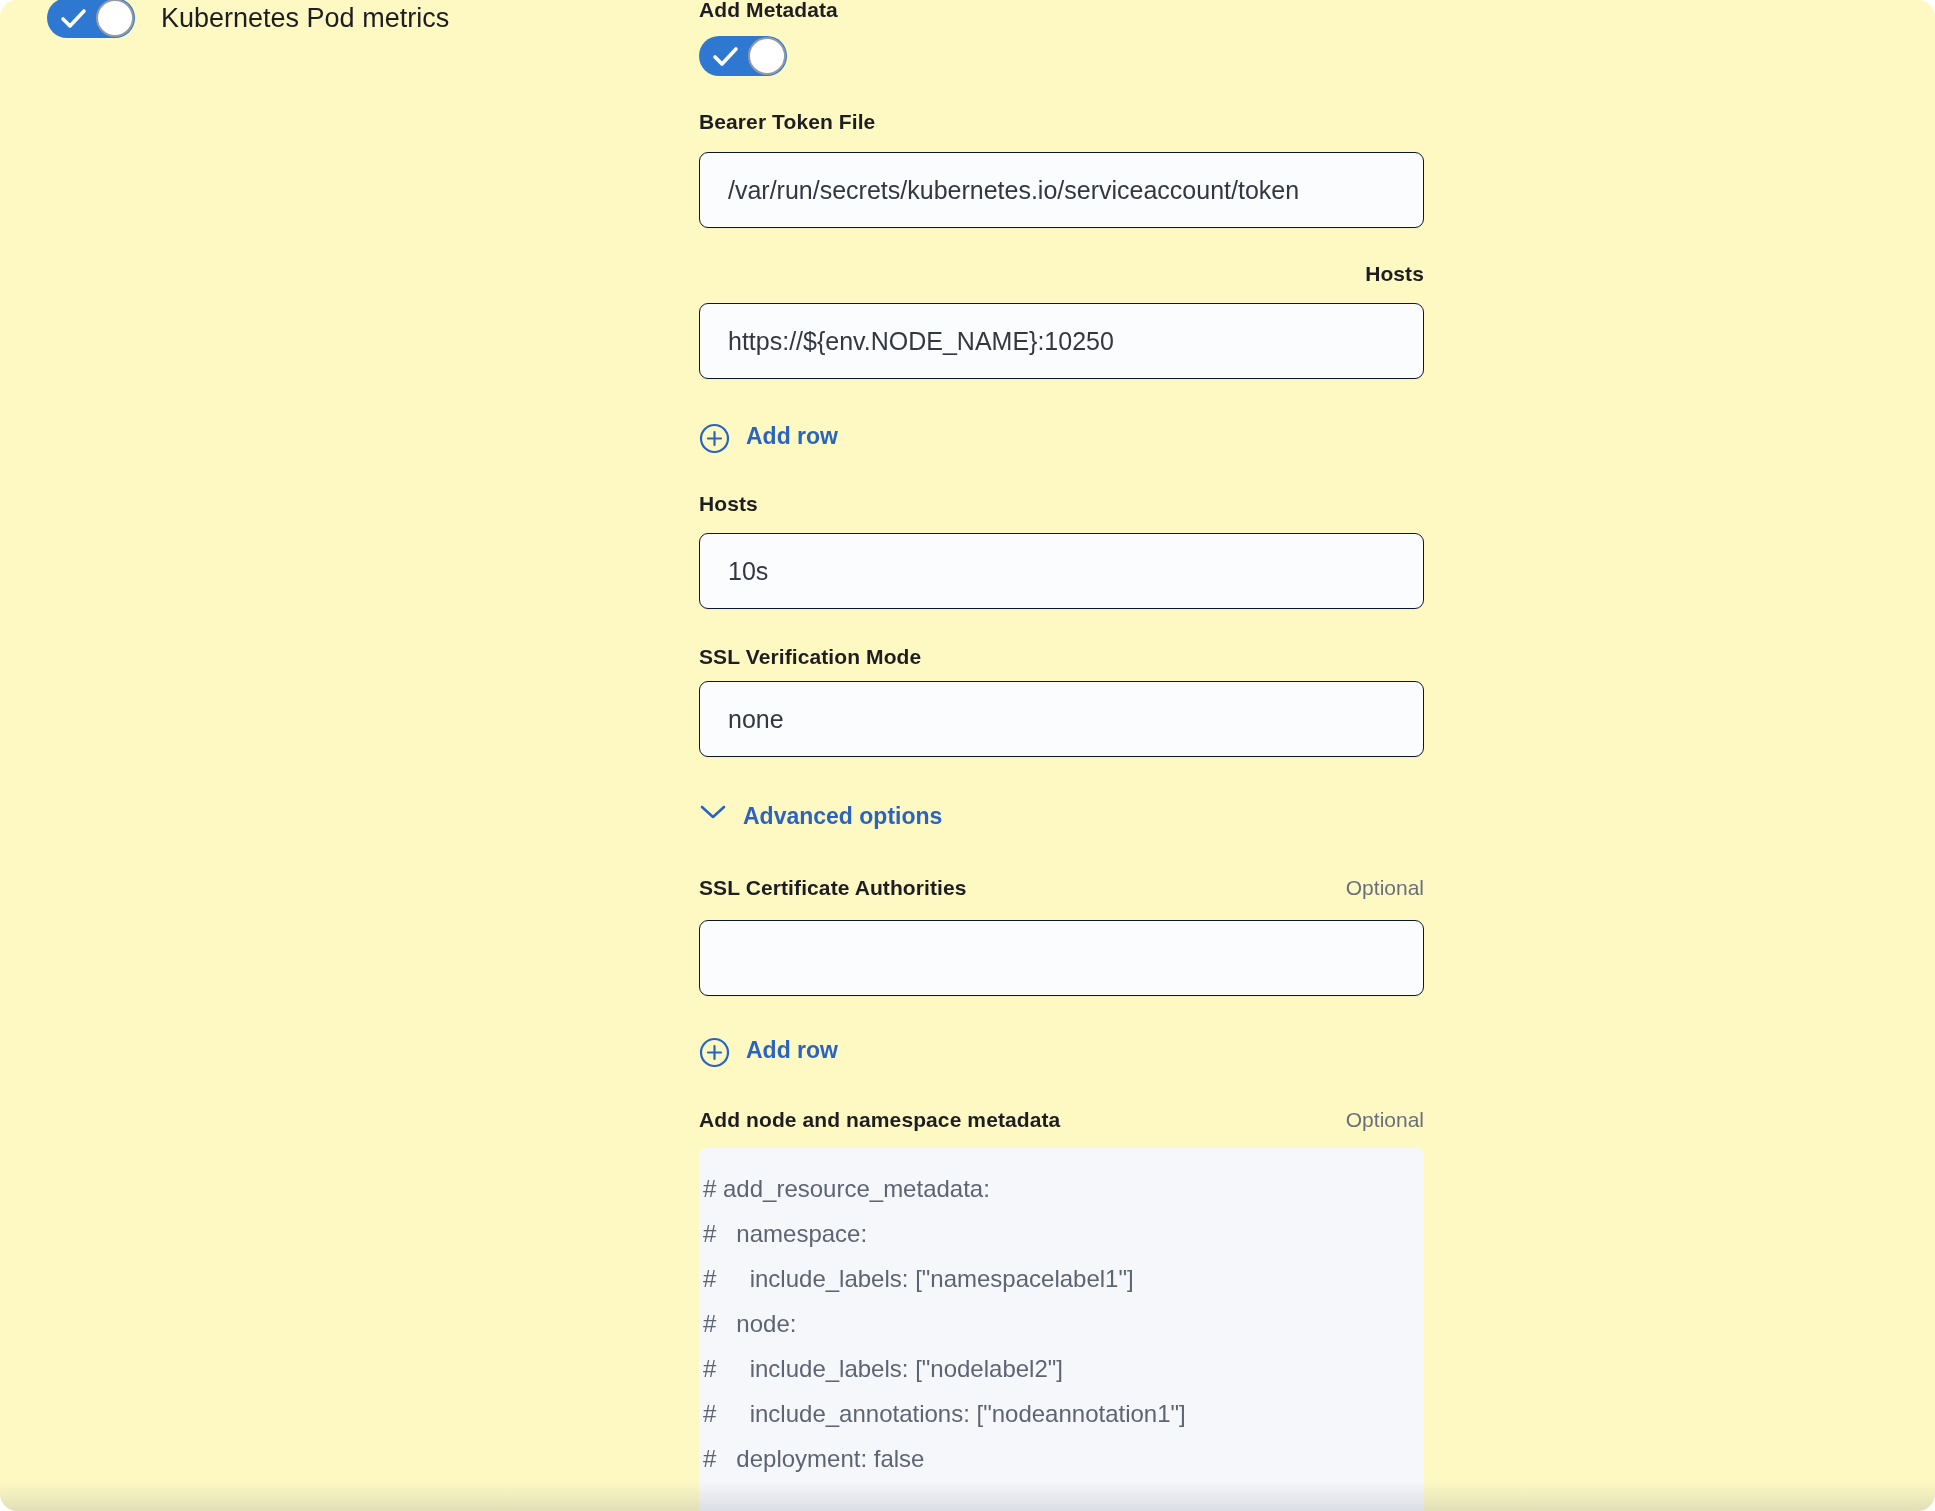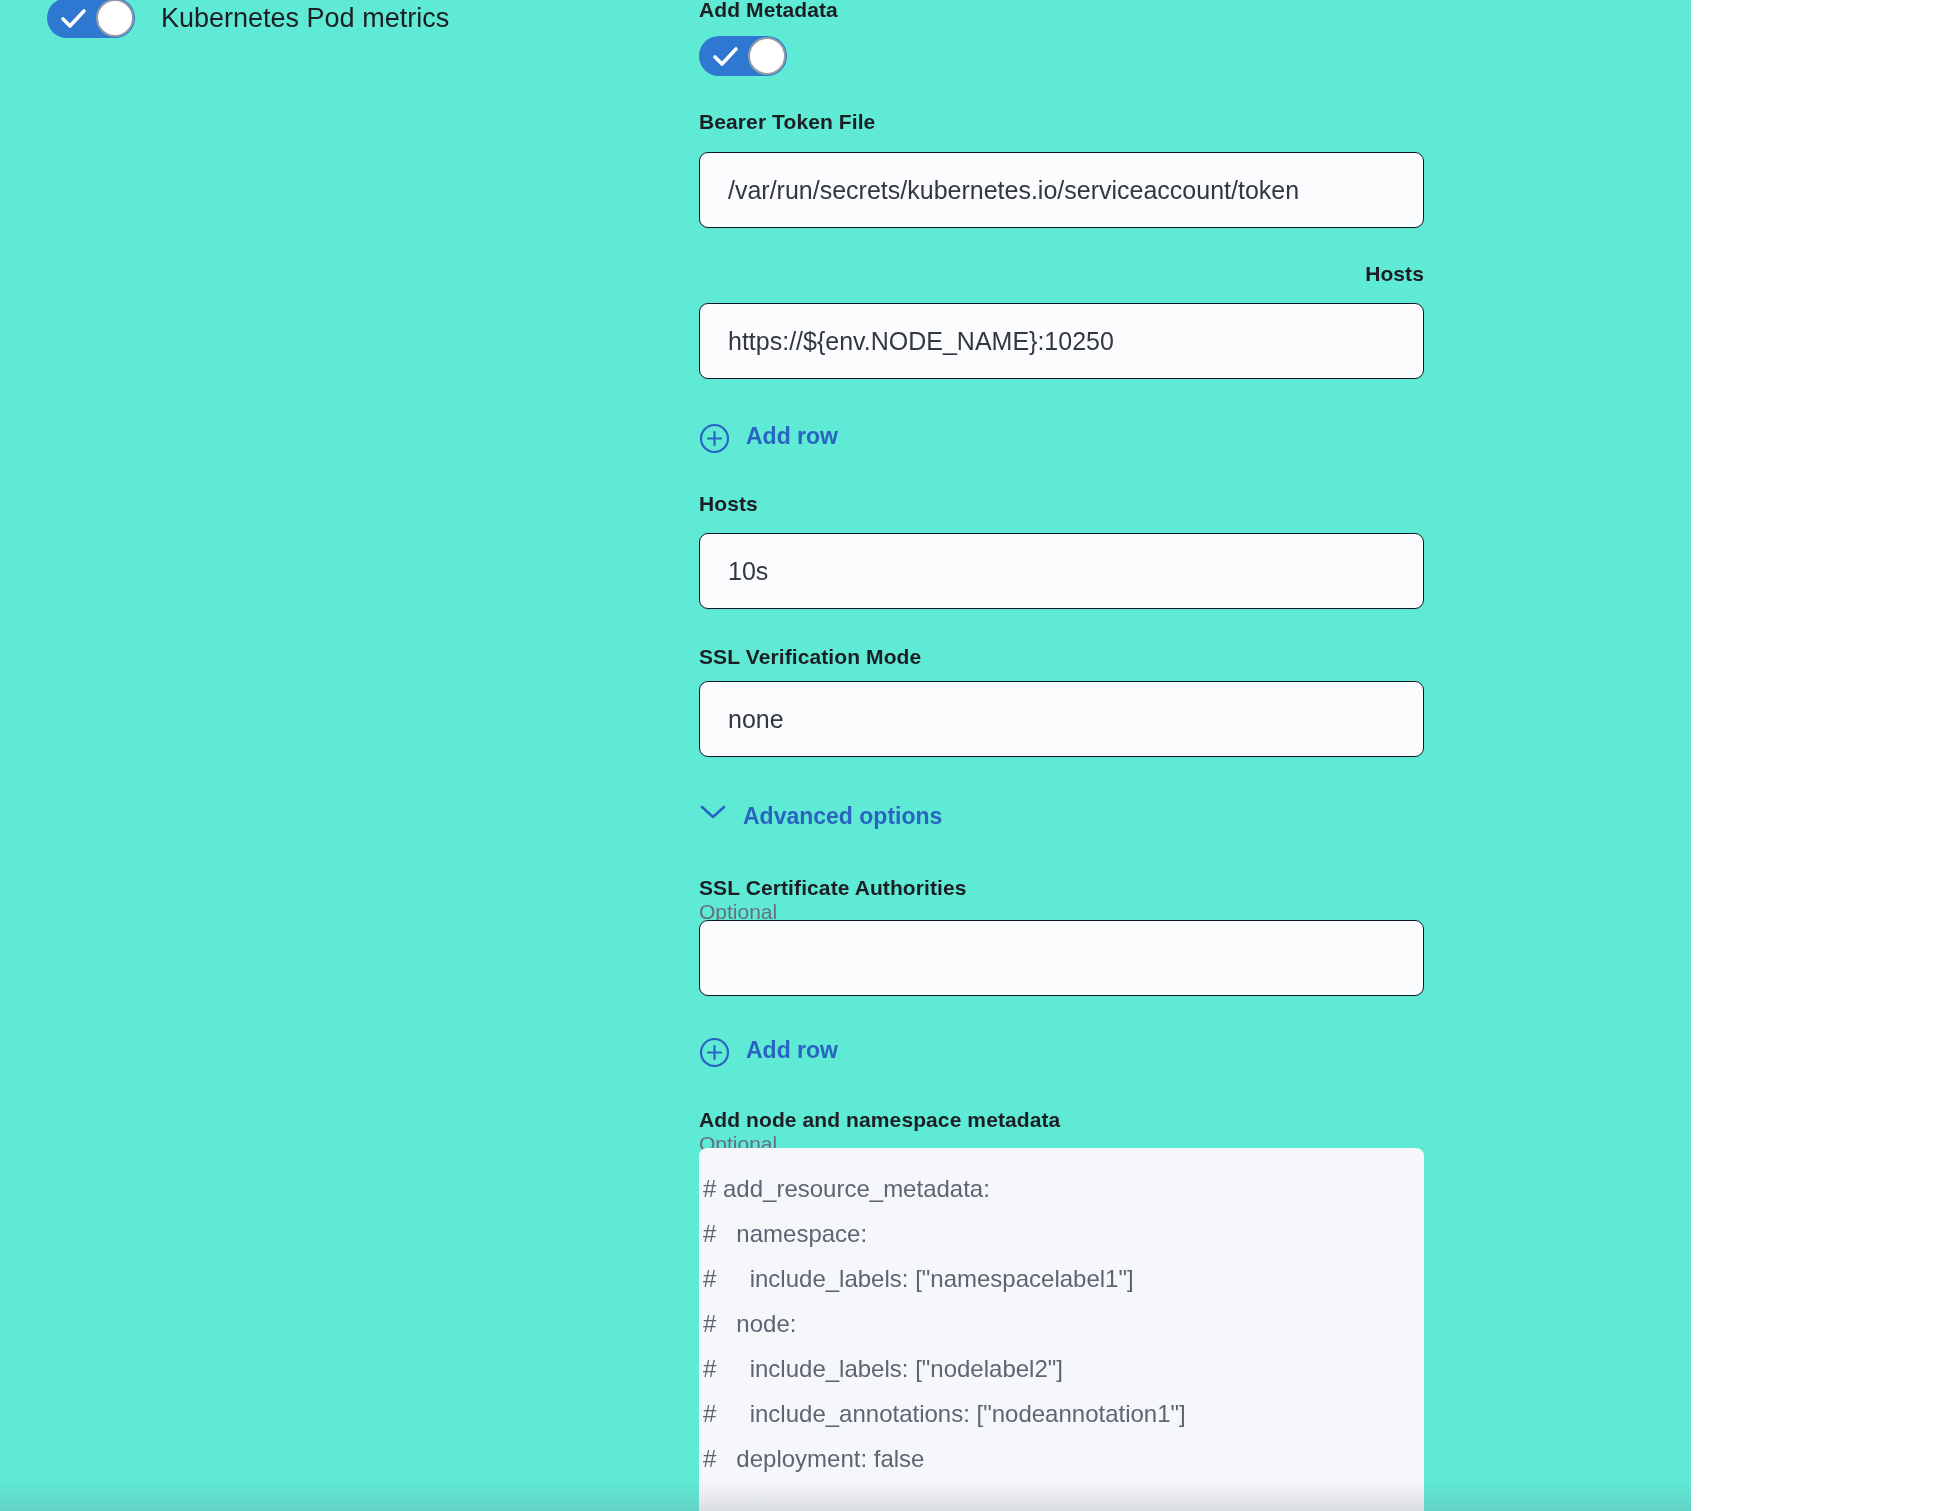--- a/index.html
+++ b/index.html
@@ -3,24 +3,25 @@
 <meta charset="utf-8">
 <style>
   * { margin: 0; padding: 0; box-sizing: border-box; }
   html, body { background: #fff; }
   body {
     font-family: "Liberation Sans", "DejaVu Sans", sans-serif;
     color: #1d1e24;
   }
   .screen {
     position: relative;
-    width: 1691px;
+    width: 1935px;
     height: 1511px;
-    background: #5eead4;
+    background: #fef9c3;
     overflow: hidden;
+    border-radius: 17px;
   }
 
   
   .toggle {
     position: relative;
     width: 88px; height: 40px;
     border-radius: 22px;
     background: #2e78d2;
     cursor: pointer;
     flex: none;
@@ -51,21 +52,20 @@
   .field-label {
     font-size: 21px;
     font-weight: 700;
     color: #1d1e24;
     letter-spacing: 0.1px;
   }
   .label-row {
     display: flex;
     justify-content: space-between;
     align-items: baseline;
-    flex-direction: column;
   }
   .optional {
     font-size: 21px;
     color: #69707d;
     font-weight: 400;
   }
 
   .text-input {
     width: 100%;
     height: 76px;

